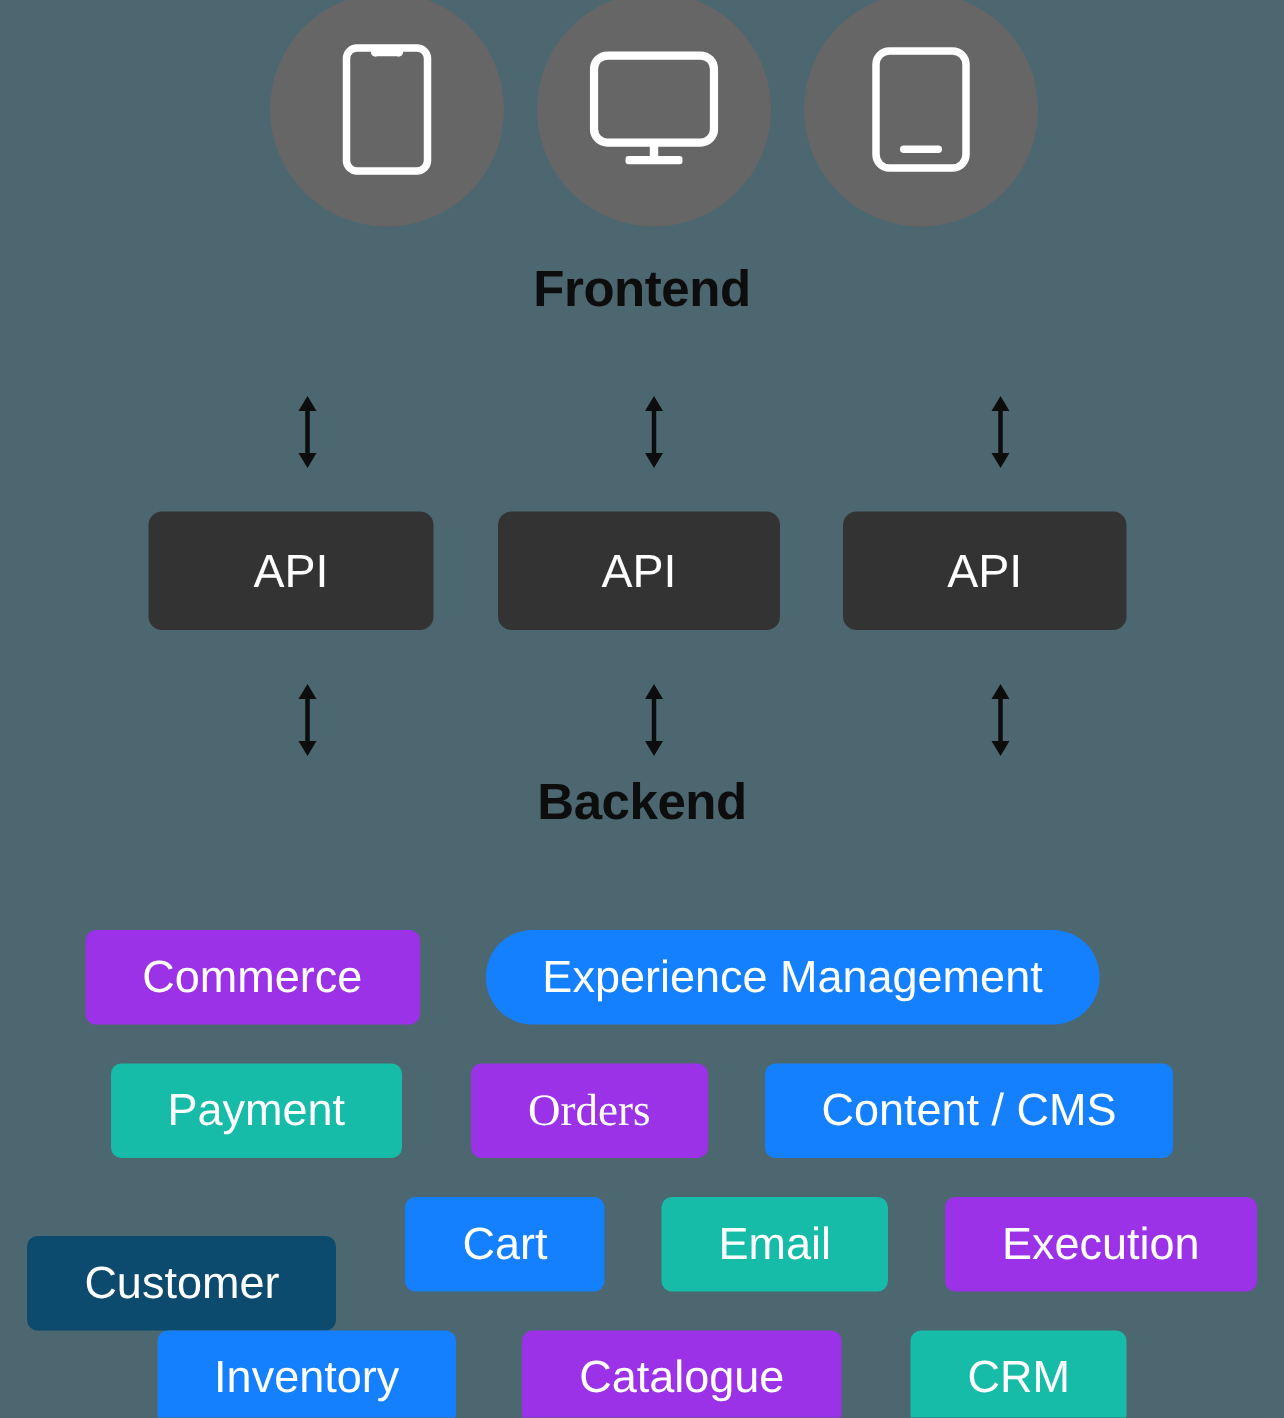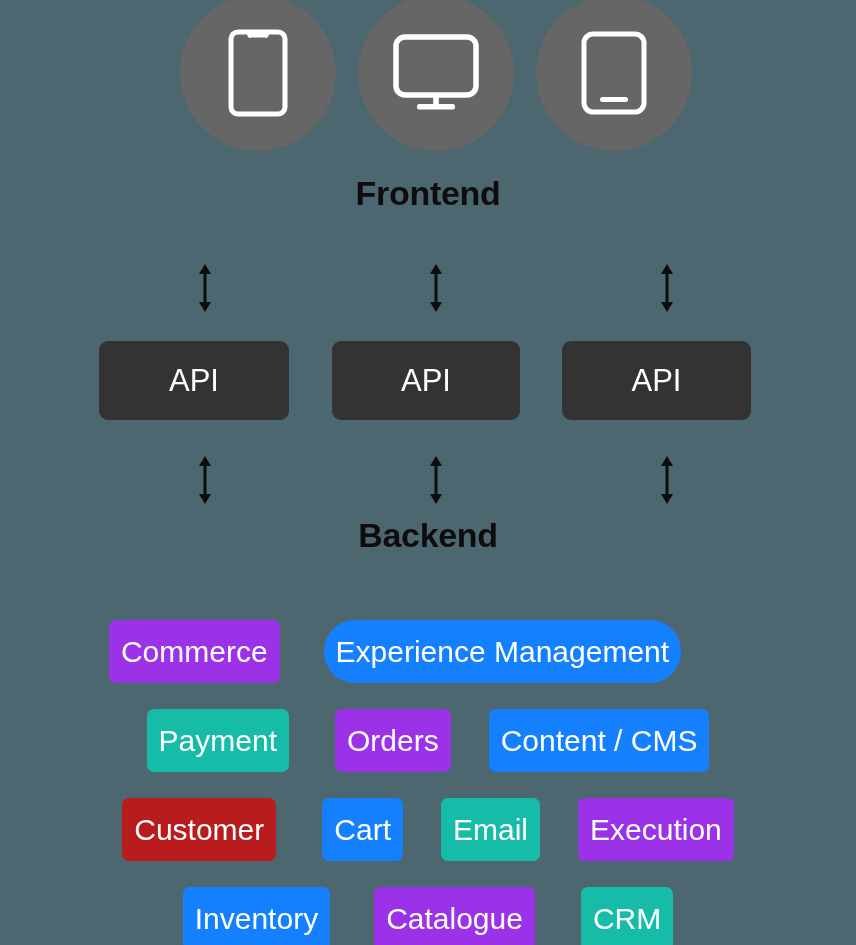--- a/index.html
+++ b/index.html
@@ -108,21 +108,21 @@
     margin-bottom: 26px;
   }
   .tag {
     height: 63px;
     border-radius: 7px;
     color: #ffffff;
     font-size: 30px;
     display: flex;
     align-items: center;
     justify-content: center;
-    padding: 0 12px;
+    padding: 0 38px;
     box-sizing: border-box;
     white-space: nowrap;
   }
 
   
   .gap-44 { width: 44px; flex: 0 0 44px; }
   .gap-66 { width: 66px; flex: 0 0 66px; }
   .gap-38 { width: 38px; flex: 0 0 38px; }
   .gap-46 { width: 46px; flex: 0 0 46px; }
 </style>
@@ -206,27 +206,27 @@
   <div class="tag-row">
     <div class="tag" style="background: rgb(155, 50, 232);">Commerce</div>
     <div class="gap-44"></div>
     <div class="tag" style="background: rgb(21, 128, 253); border-radius: 31px;">Experience Management</div>
     <div class="gap-66"></div>
   </div>
 
   <div class="tag-row">
     <div class="tag" style="background: rgb(22, 188, 167);">Payment</div>
     <div class="gap-46"></div>
-    <div class="tag" style="background: rgb(155, 50, 232);">Orders</div>
+    <div class="tag" style="background: rgb(155, 50, 232); font-family: Liberation Serif, serif;">Orders</div>
     <div class="gap-38"></div>
     <div class="tag" style="background: rgb(21, 128, 253);">Content / CMS</div>
   </div>
 
   <div class="tag-row">
-    <div class="tag" style="background: #b91c1c;">Customer</div>
+    <div class="tag" style="background: #0c4a6e; margin-top: 26px;">Customer</div>
     <div class="gap-46"></div>
     <div class="tag" style="background: rgb(21, 128, 253);">Cart</div>
     <div class="gap-38"></div>
     <div class="tag" style="background: rgb(22, 188, 167);">Email</div>
     <div class="gap-38"></div>
     <div class="tag" style="background: rgb(155, 50, 232);">Execution</div>
   </div>
 
   <div class="tag-row">
     <div class="tag" style="background: rgb(21, 128, 253);">Inventory</div>

